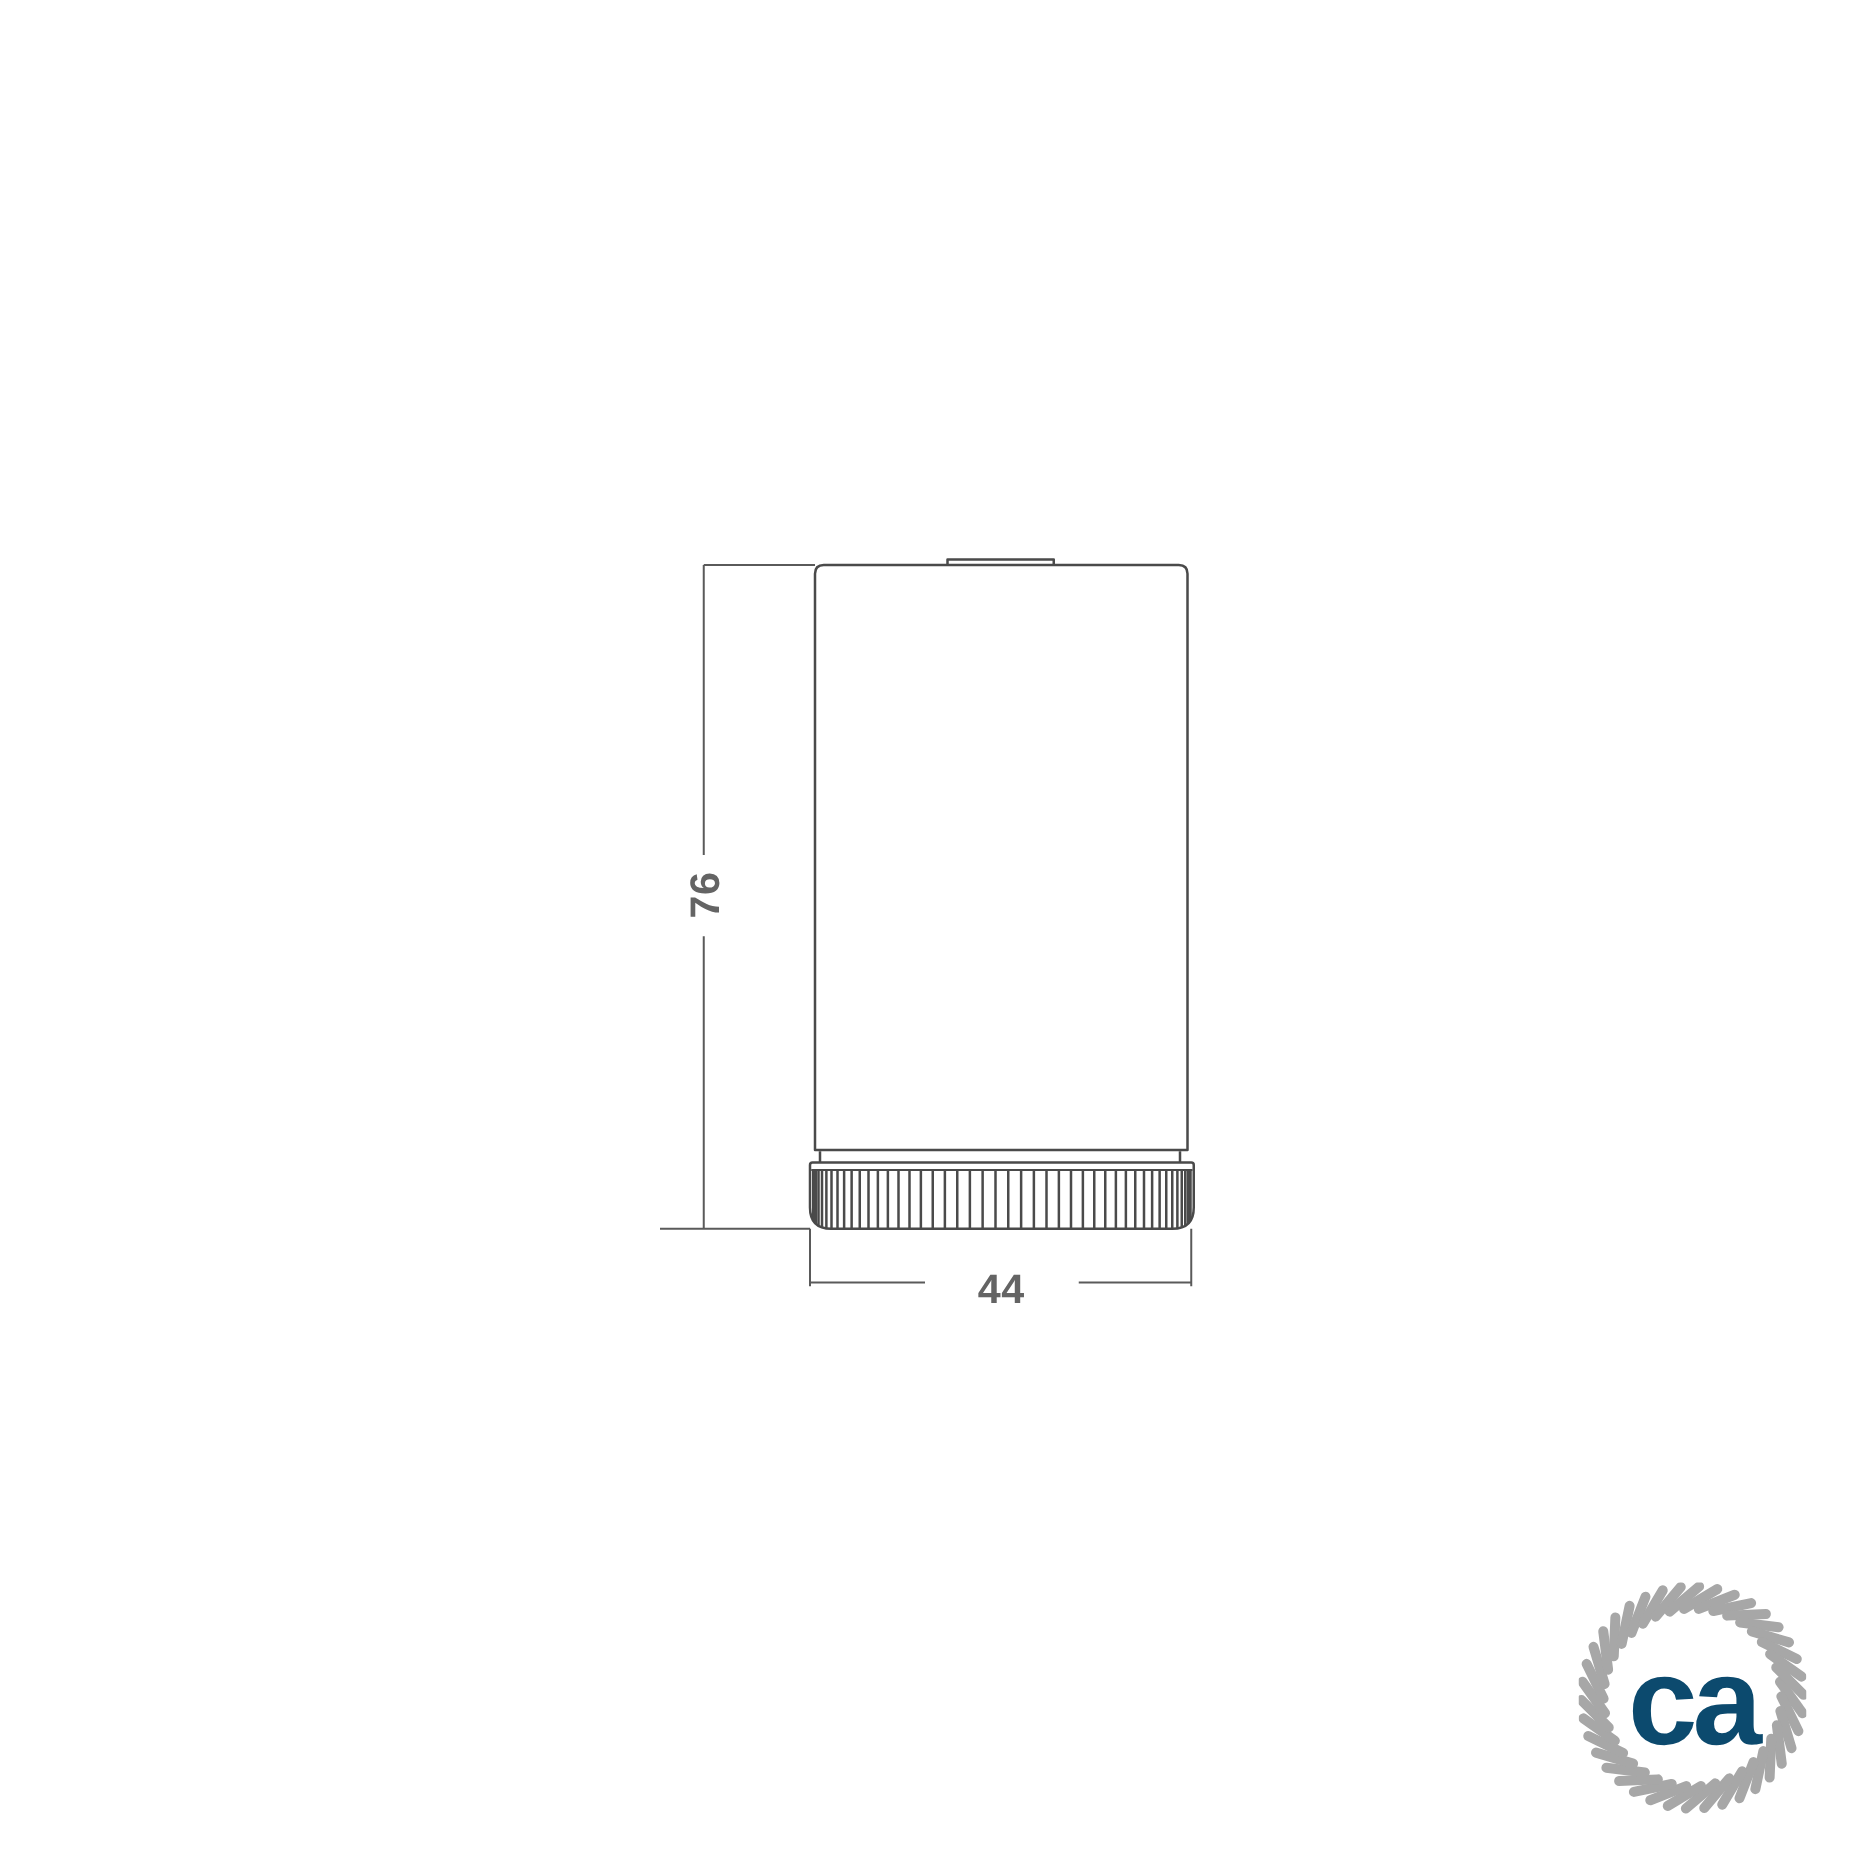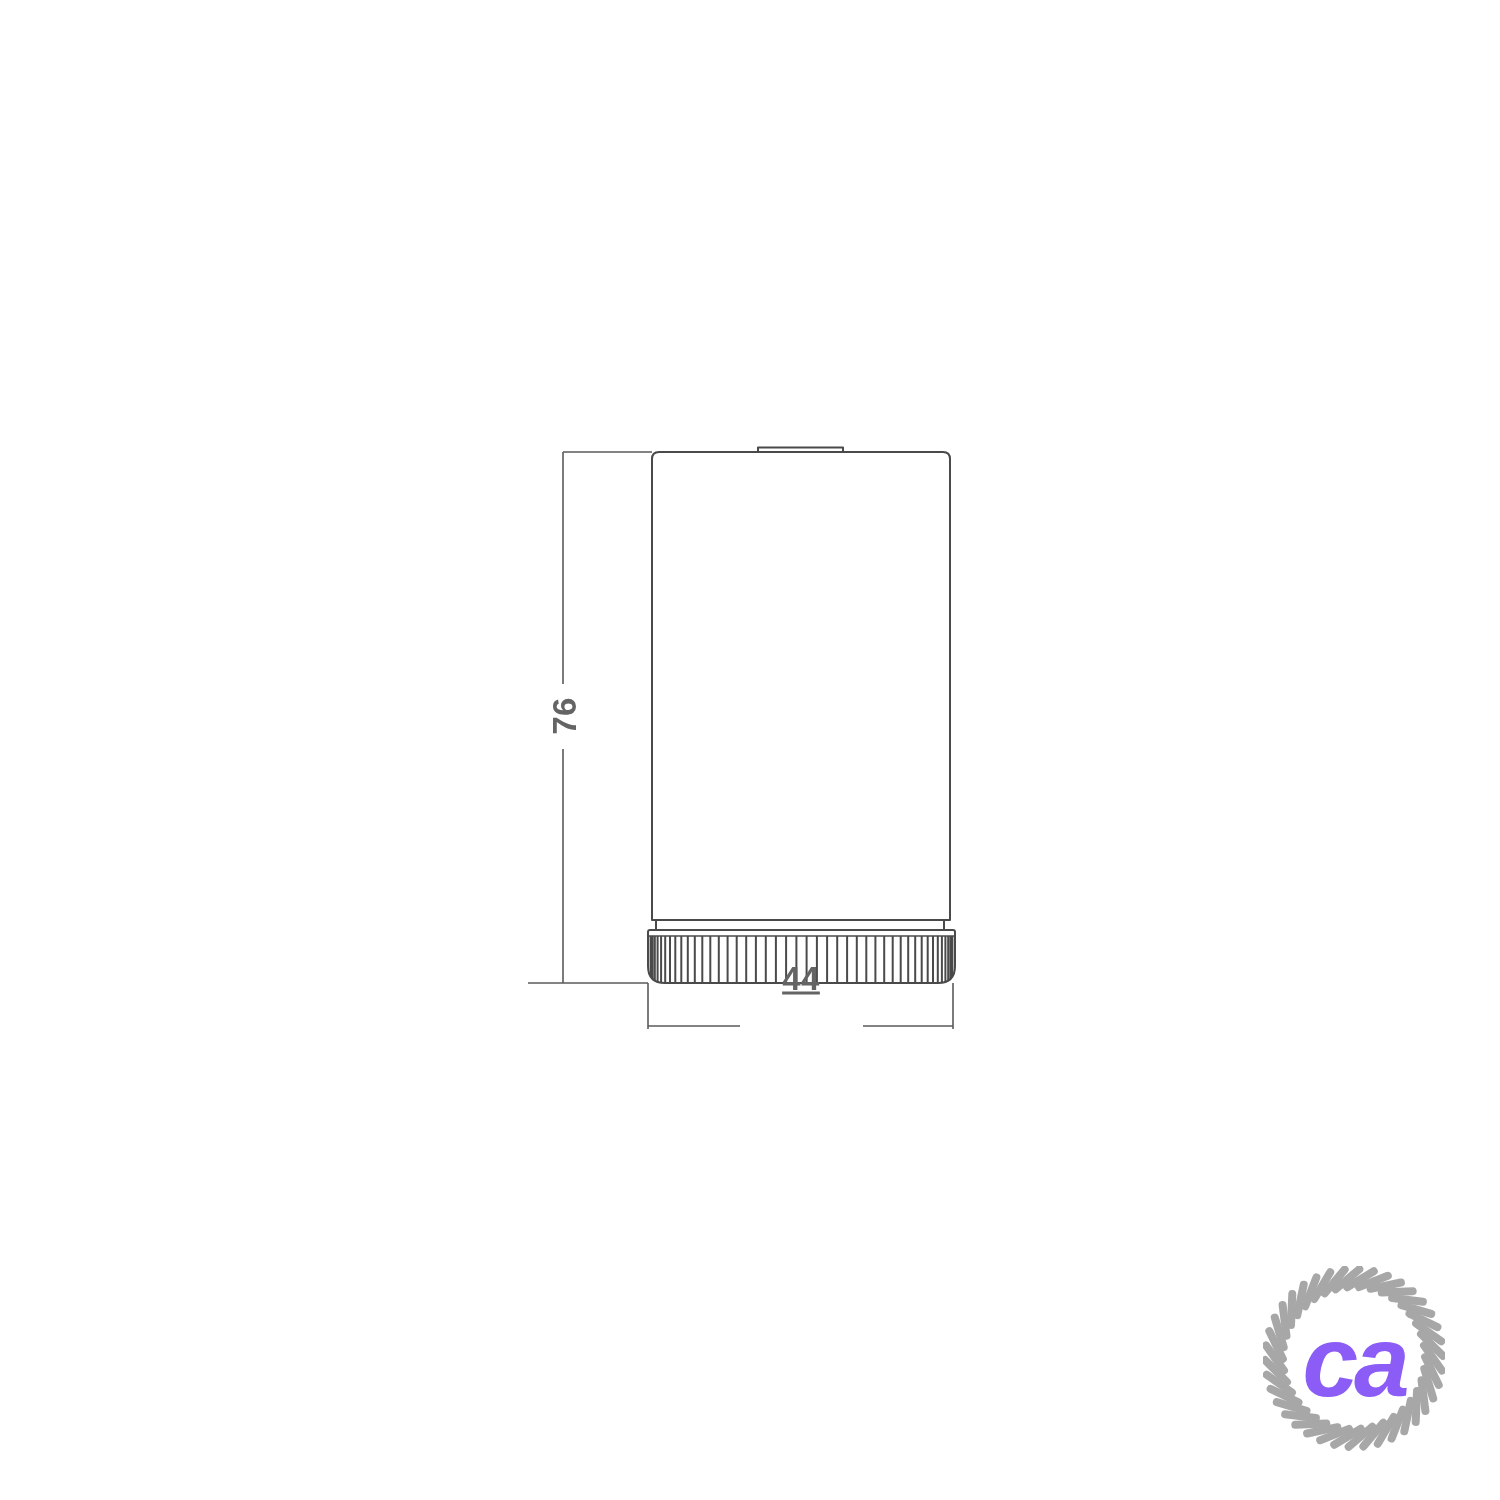--- a/index.html
+++ b/index.html
@@ -115,21 +115,21 @@
         <line x1="945.4" x2="945.4" y1="936" y2="982.5"></line>
         <line x1="948.2" x2="948.2" y1="936" y2="982.5"></line>
         <line x1="950.3" x2="950.3" y1="936" y2="982.5"></line>
         <line x1="951.7" x2="951.7" y1="936" y2="982.5"></line>
         <line x1="952.4" x2="952.4" y1="936" y2="982.5"></line>
       </g>
   </svg>
 
   <div class="dim-label vertical" style="left:564px;top:716px;">76</div>
 
-  <div class="dim-label" style="left:801px;top:978px;text-decoration:underline;">44</div>
+  <div class="dim-label" style="left:801px;top:1031px;">44</div>
 
   <div class="logo">
     <svg width="182" height="186" viewBox="0 0 182 186">
       <g id="rope" stroke="#a7a7a7" stroke-width="8" stroke-linecap="round">
           <line x1="161.0" y1="79.4" x2="179.0" y2="104.6"></line>
           <line x1="162.1" y1="91.1" x2="175.7" y2="118.9"></line>
           <line x1="161.3" y1="102.8" x2="170.2" y2="132.5"></line>
           <line x1="158.5" y1="114.2" x2="162.4" y2="145.0"></line>
           <line x1="154.0" y1="125.0" x2="152.7" y2="156.0"></line>
           <line x1="147.7" y1="134.9" x2="141.3" y2="165.3"></line>
@@ -160,16 +160,16 @@
           <line x1="96.0" y1="21.1" x2="124.8" y2="9.8"></line>
           <line x1="107.6" y1="22.8" x2="137.9" y2="16.5"></line>
           <line x1="118.7" y1="26.5" x2="149.7" y2="25.2"></line>
           <line x1="129.1" y1="32.0" x2="159.9" y2="35.8"></line>
           <line x1="138.5" y1="39.1" x2="168.2" y2="47.9"></line>
           <line x1="146.5" y1="47.6" x2="174.4" y2="61.2"></line>
           <line x1="153.1" y1="57.4" x2="178.3" y2="75.3"></line>
           <line x1="158.0" y1="68.0" x2="179.9" y2="89.9"></line>
         </g>
     </svg>
-    <div class="logo-text" style="color: #8b5cf6; font-style: italic;">ca</div>
+    <div class="logo-text" style="color: #0c4a6e;">ca</div>
   </div>
 
 </div>
 
 </body></html>

